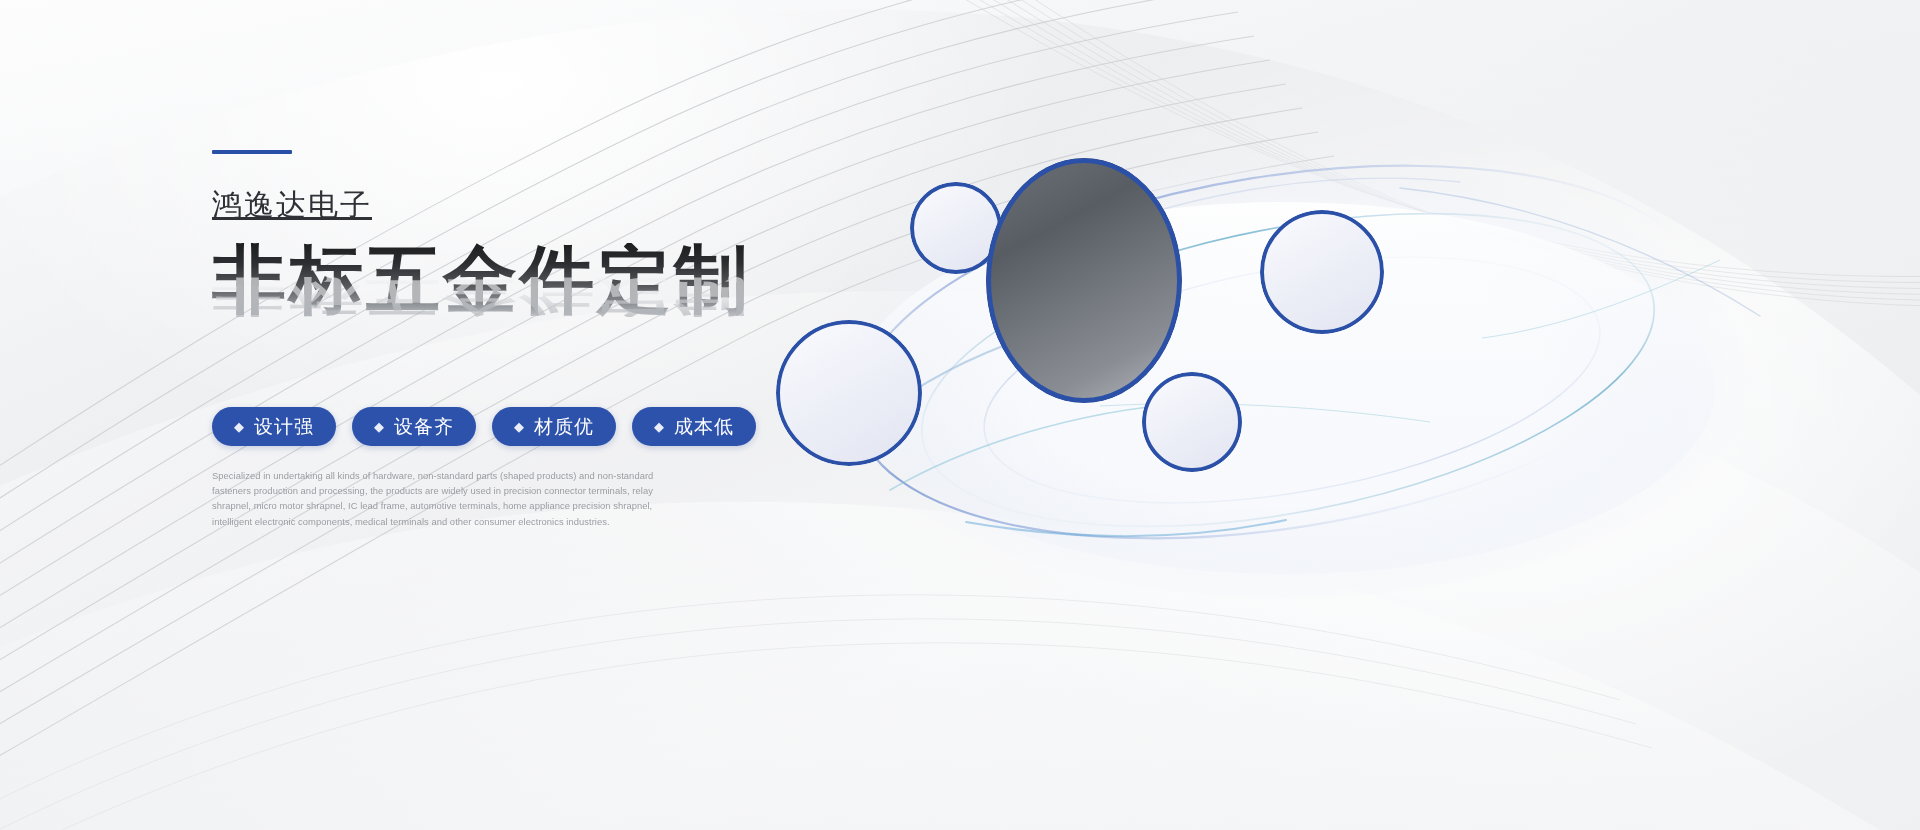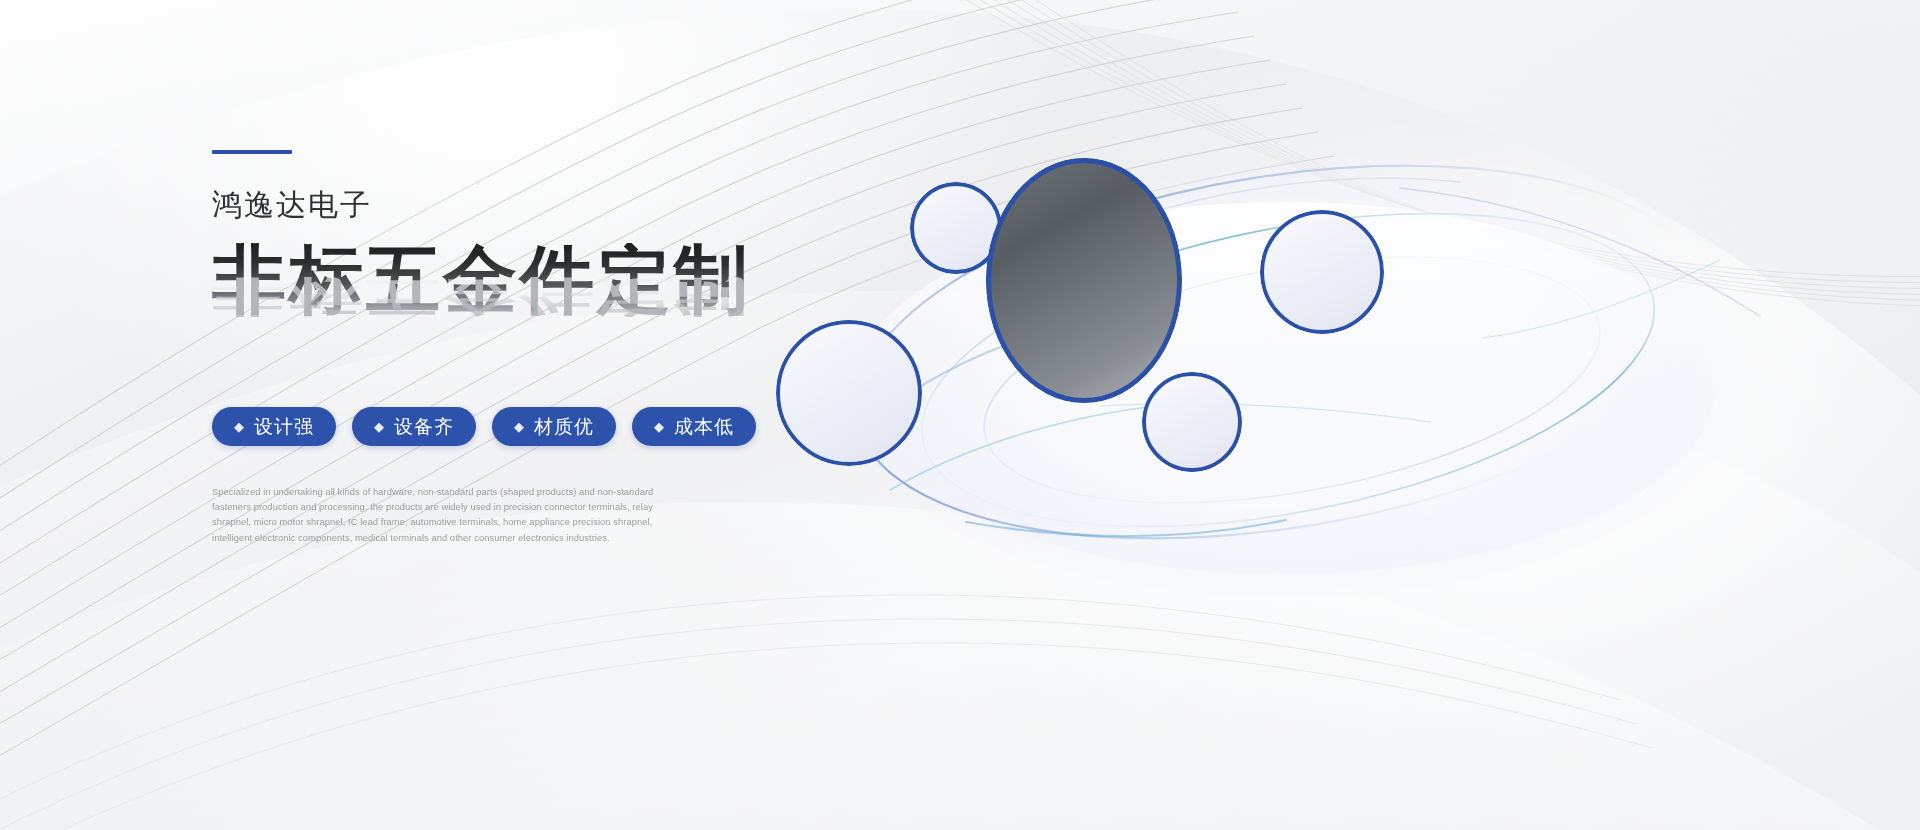--- a/index.html
+++ b/index.html
@@ -27,21 +27,21 @@
   
   .copy { position:absolute; left:212px; top:150px; width:640px; }
 
   .accent-rule {
     width:80px; height:4px; background:#2a4fa8; border-radius:1px;
     margin-bottom:34px;
   }
 
   .brand {
     font-size:30px; letter-spacing:2px; color:#2f3136; font-weight:400;
-    line-height:1.1; margin-bottom:22px;
+    line-height:1.1; margin-bottom:22px;text-decoration:underline;
   }
 
   .headline-wrap { position:relative; height:128px; }
   .headline {
     font-size:74px; font-weight:bold; letter-spacing:3px;
     line-height:1; white-space:nowrap;
     background:linear-gradient(180deg,#1d1e20 0%,#2d2e31 28%,#55575b 58%,#8d9095 82%,#bfc2c6 100%);
     -webkit-background-clip:text; background-clip:text;
     -webkit-text-fill-color:transparent; color:transparent;
   }
@@ -66,21 +66,21 @@
     border-radius:20px;
     background:#2c52ab;
     color:#ffffff; font-size:19px; letter-spacing:1px;
     white-space:nowrap;
     box-shadow:0 2px 6px rgba(38,70,150,.22);
   }
   .pill .dot { font-size:13px; line-height:1; color:#e9edf7; }
 
   
   .blurb {
-    margin-top:38px; width:470px;
+    margin-top:22px; width:470px;
     font-size:9.4px; line-height:1.62; color:#9a9da3;
     letter-spacing:.05px;
   }
 
   
   .visual { position:absolute; left:740px; top:70px; width:1100px; height:560px; }
   .visual svg { display:block; width:1100px; height:560px; }
 
   
   .node { position:absolute; border-radius:50%; overflow:hidden; }

